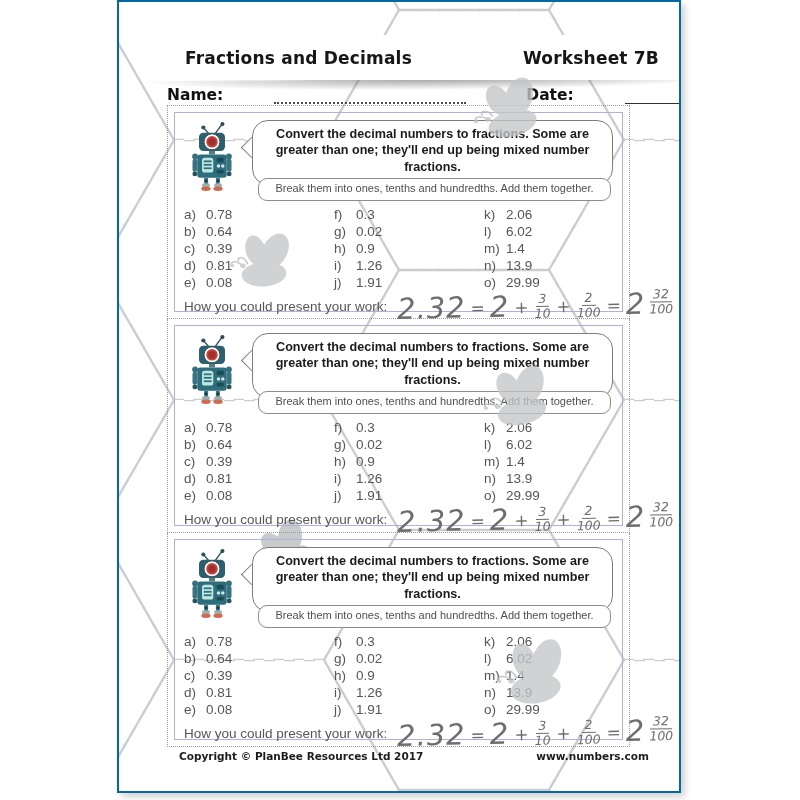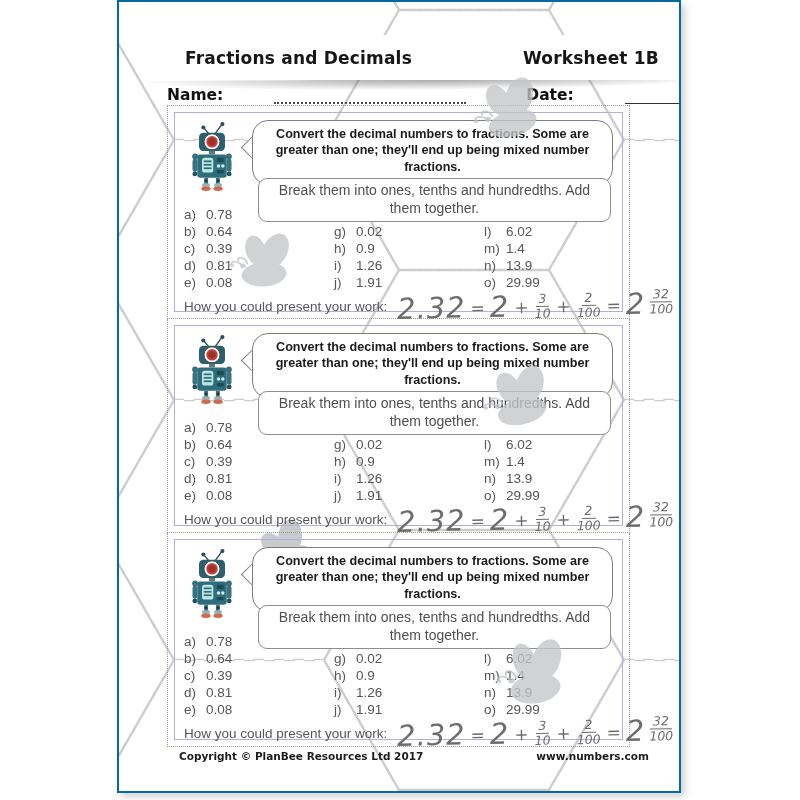--- a/index.html
+++ b/index.html
@@ -36,21 +36,21 @@
   .cutout + .cutout { border-top:none; }
   .panel { height:100%; border:1.5px solid #b5aed8; background:transparent; position:relative;
            padding:7px 9px 4px 9px; display:flex; flex-direction:column; }
 
   .toprow { display:flex; align-items:flex-start; height:78px; }
   .robot { width:52px; height:74px; flex:0 0 auto; margin-left:2px; }
   .bubblewrap { position:relative; flex:1 1 auto; margin-left:14px; }
   .bubble { background:#ffffff; text-align:center; }
   .bubble-bold { border:1.6px solid #7d7d7d; border-radius:16px; font-weight:bold; font-size:12.6px;
                  color:#1b1b1b; padding:5px 12px 9px; line-height:1.3; position:relative; z-index:1; }
-  .bubble-reg  { border:1.6px solid #8d8d8d; border-radius:9px; font-size:14px; color:#4e4f52;
+  .bubble-reg  { border:1.6px solid #8d8d8d; border-radius:9px; font-size:11px; color:#4e4f52;
                  padding:3px 6px 4px; margin:-7px 2px 0 6px; position:relative; z-index:2; line-height:1.25; }
   .bubble-tail { position:absolute; left:-8px; top:20px; width:15px; height:15px; background:#ffffff;
                  border-left:1.6px solid #7d7d7d; border-bottom:1.6px solid #7d7d7d;
                  transform:rotate(45deg); z-index:0; }
 
   .problems { display:flex; margin-top:8px; font-size:13.5px; color:#55565a; line-height:17px; }
   .pcol { width:150px; }
   .pcol:last-child { width:auto; }
   .pitem { display:flex; }
   .plabel { width:22px; }
@@ -135,21 +135,21 @@
           <rect x="32.5" y="72.5" width="9" height="4" rx="1.5" fill="#9fb0b3"></rect>
           <ellipse cx="23" cy="78.5" rx="5.4" ry="2.6" fill="#cd6a50"></ellipse>
           <ellipse cx="37" cy="78.5" rx="5.4" ry="2.6" fill="#cd6a50"></ellipse>
         </g>
       </defs>
       <rect x="0" y="0" width="560" height="789" fill="url(#hexpat)"></rect>
     </svg>
 
     <div class="band">
       <span>Fractions and Decimals</span>
-      <span>Worksheet 1B</span>
+      <span>Worksheet 7B</span>
     </div>
     <div class="band-shadow"></div>
 
     <div class="namedate">
       <span class="nd-label">Name:</span>
       <span class="name-line"></span>
       <span class="nd-label">Date:</span>
       <span class="date-line"></span>
     </div>
 

